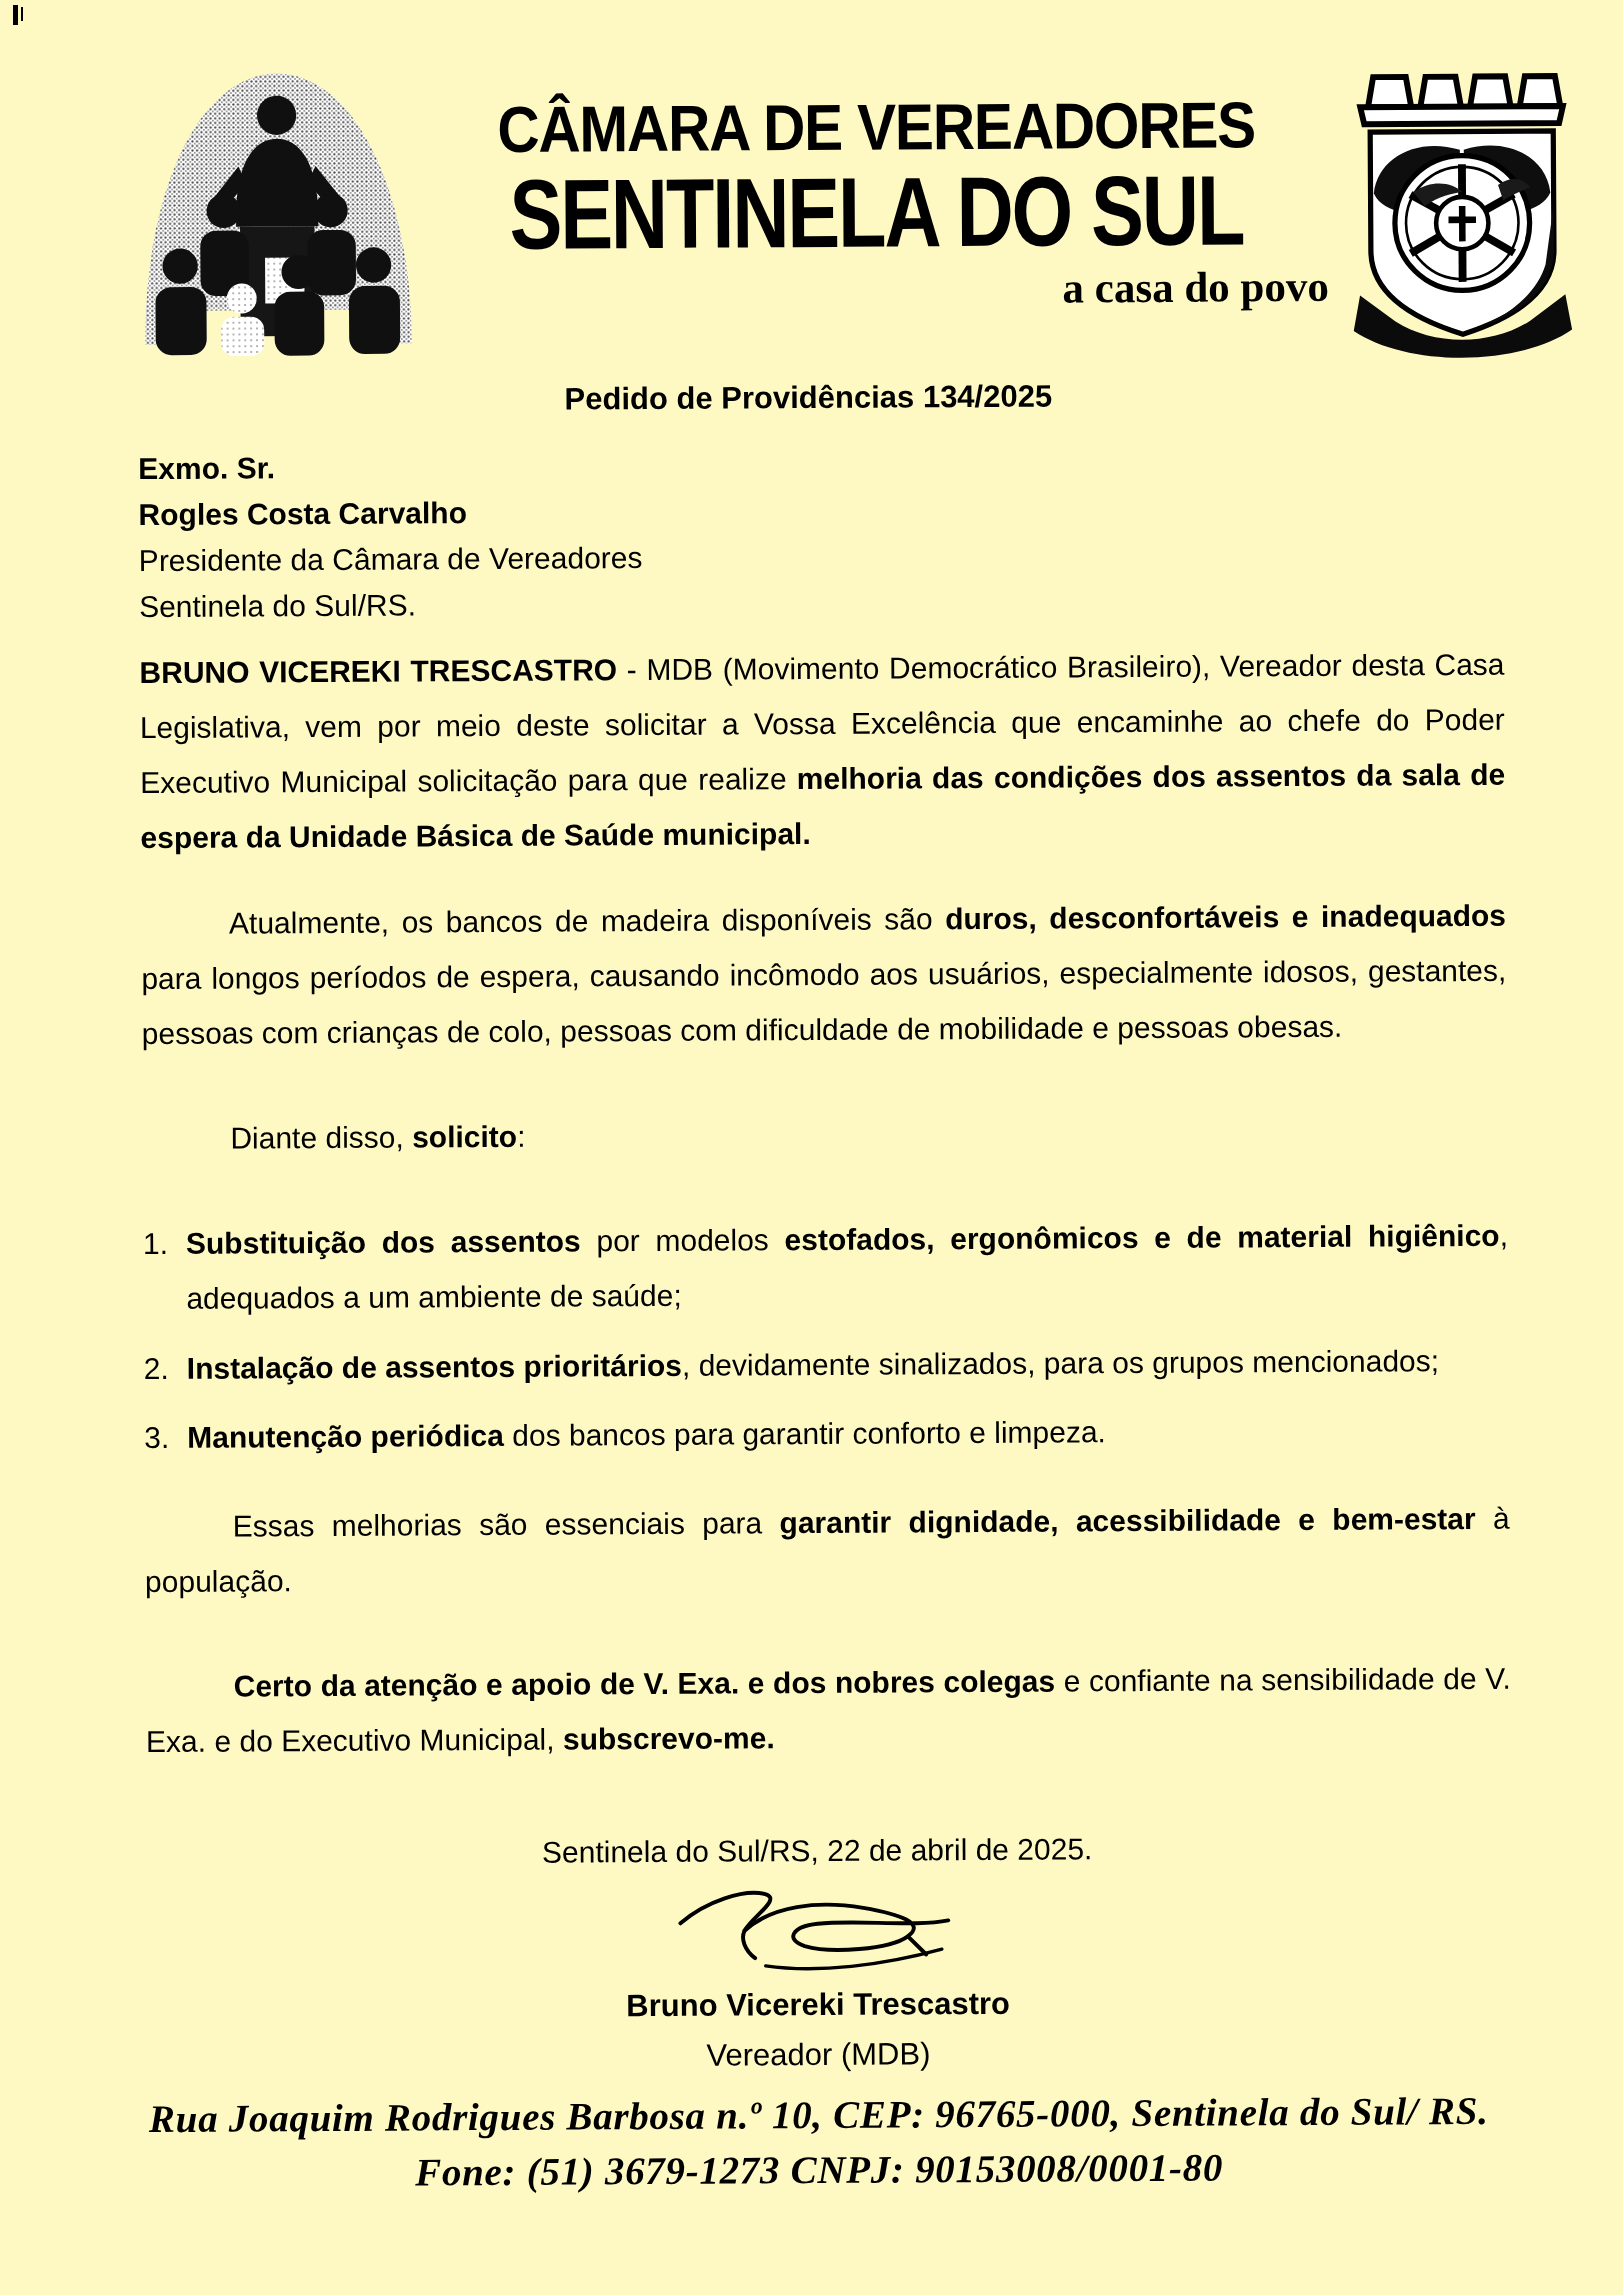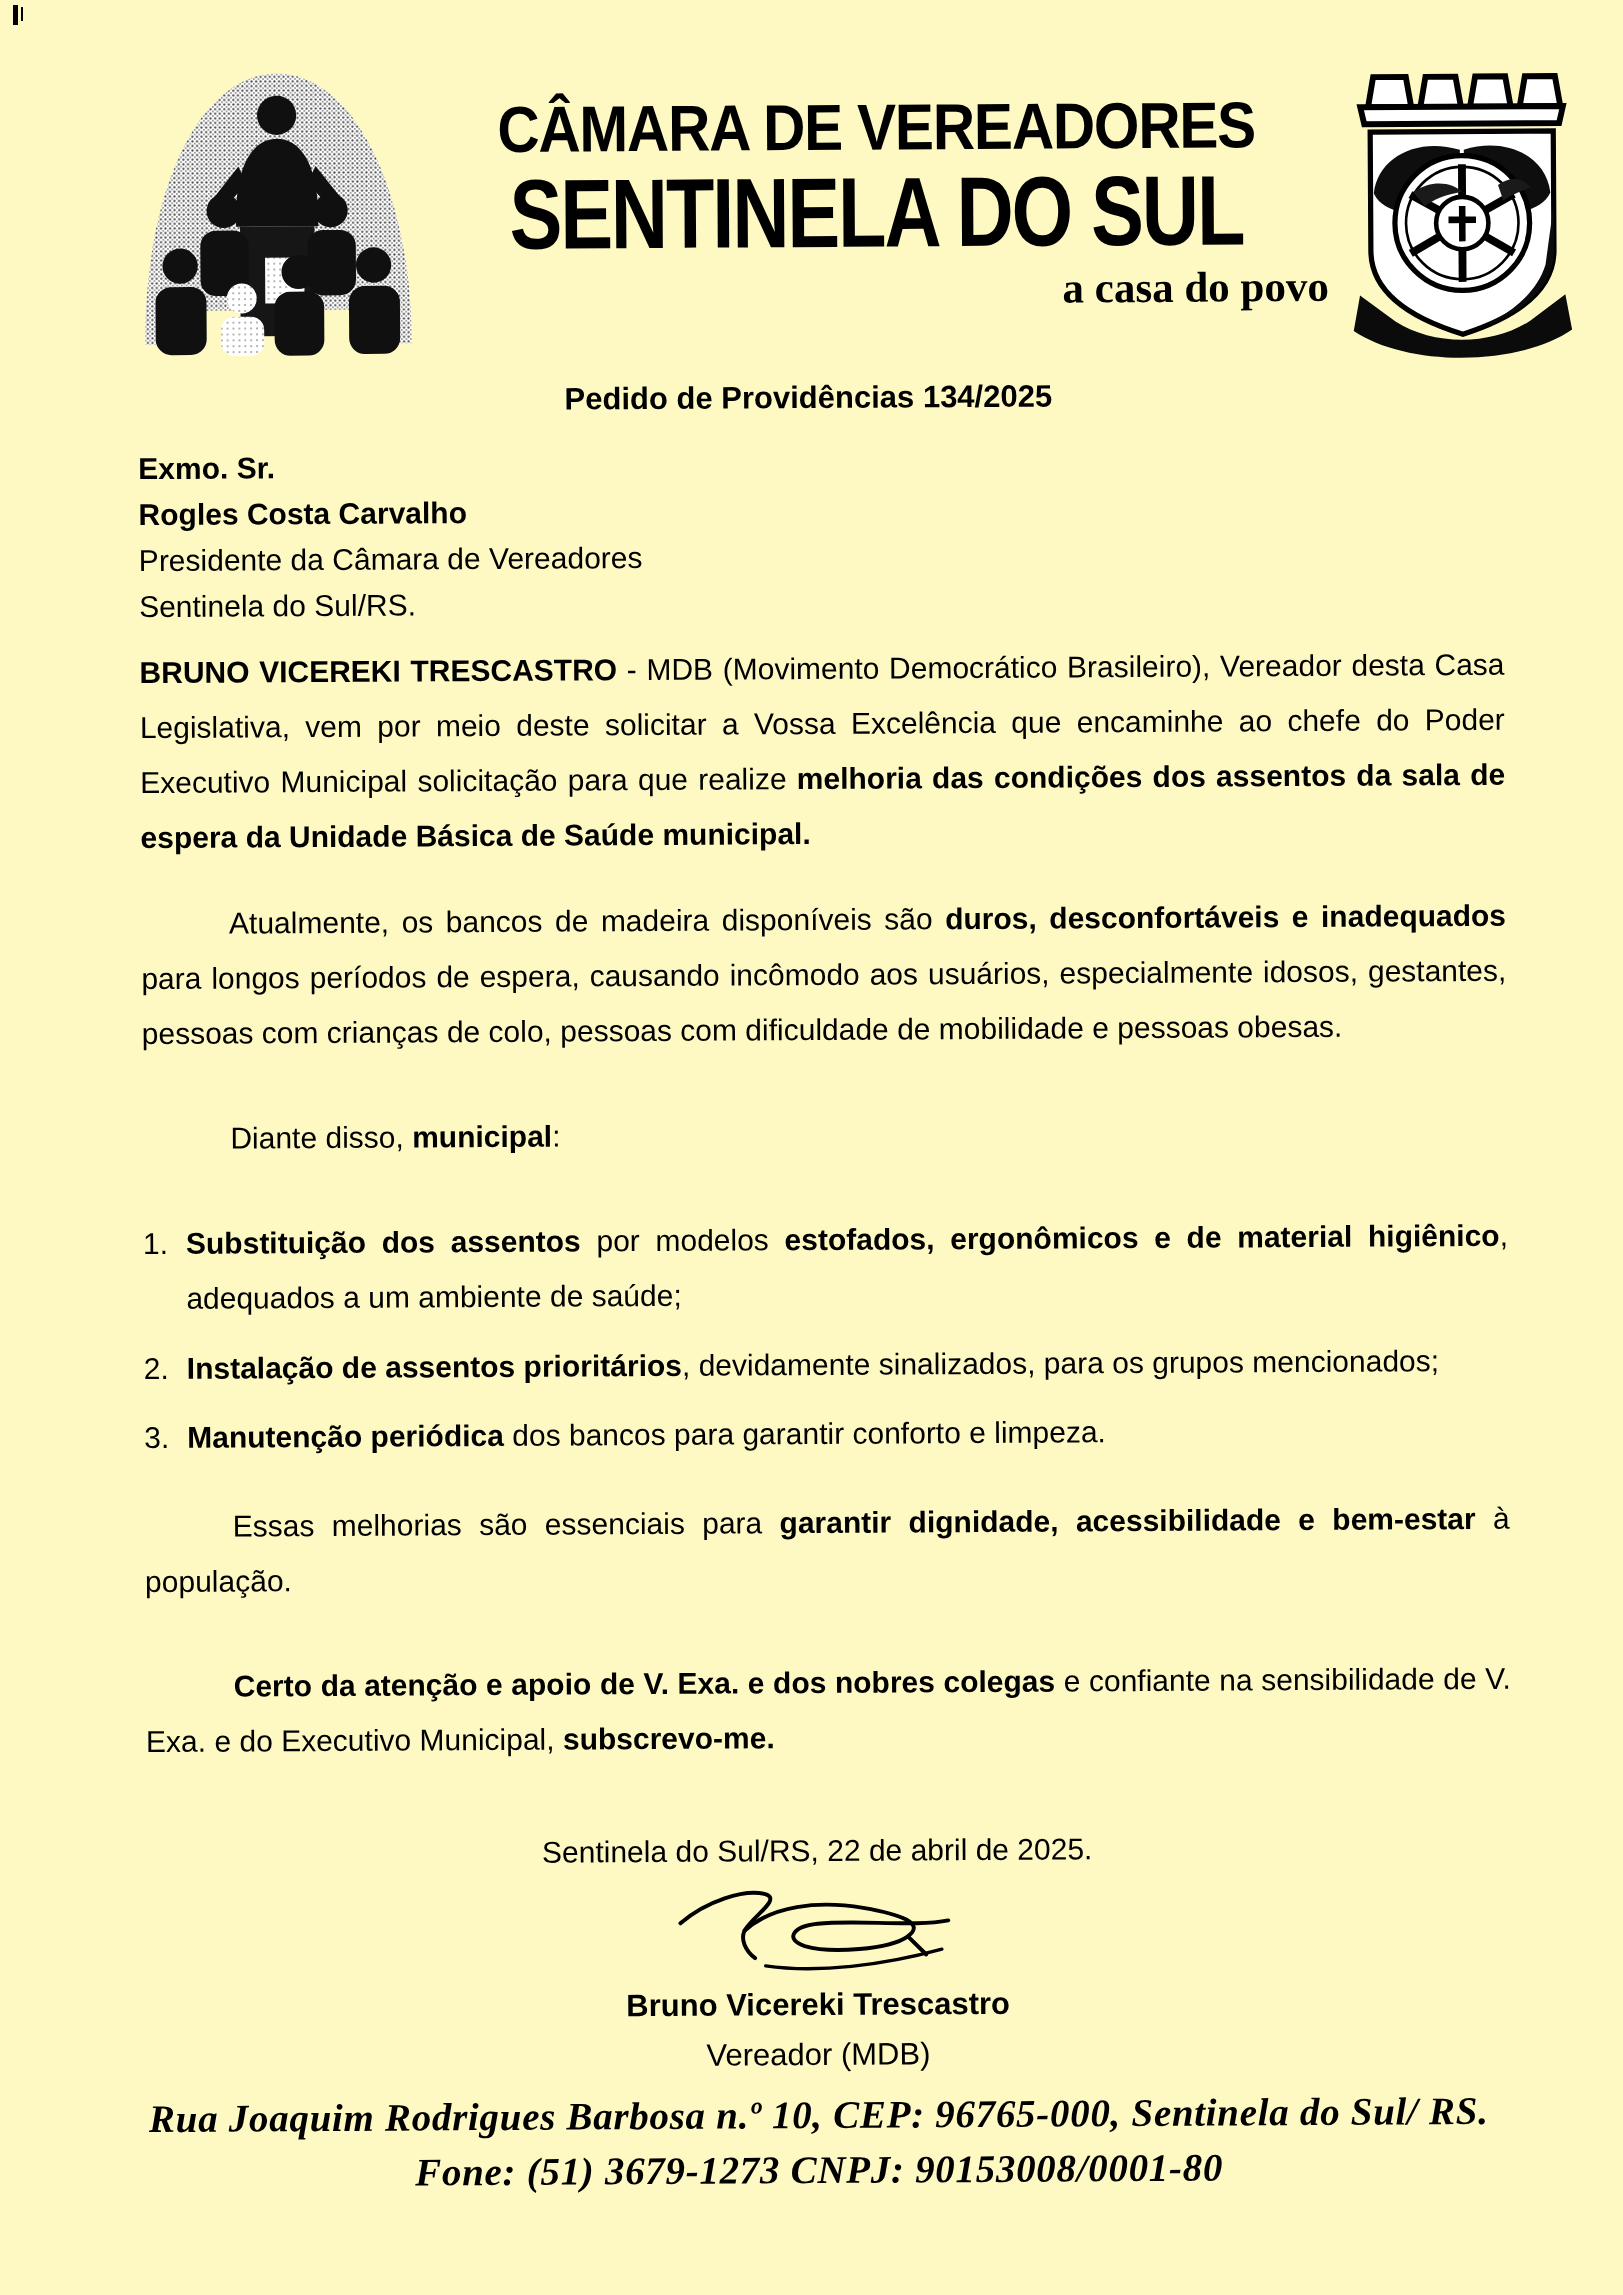--- a/index.html
+++ b/index.html
@@ -160,21 +160,21 @@
     <div class="addressee">
         <div class="b">Exmo. Sr.</div>
         <div class="b">Rogles Costa Carvalho</div>
         <div>Presidente da Câmara de Vereadores</div>
         <div>Sentinela do Sul/RS.</div>
       </div>
 
     <div class="flow">
         <p class="para"><span class="b">BRUNO VICEREKI TRESCASTRO</span><span> - MDB (Movimento Democrático Brasileiro), Vereador desta Casa Legislativa, vem por meio deste solicitar a Vossa Excelência que encaminhe ao chefe do Poder Executivo Municipal solicitação para que realize </span><span class="b">melhoria das condições dos assentos da sala de espera da Unidade Básica de Saúde municipal.</span></p>
         <p class="para indent mb-xl"><span>Atualmente, os bancos de madeira disponíveis são </span><span class="b">duros, desconfortáveis e inadequados</span><span> para longos períodos de espera, causando incômodo aos usuários, especialmente idosos, gestantes, pessoas com crianças de colo, pessoas com dificuldade de mobilidade e pessoas obesas.</span></p>
-        <p class="para indent mb-xl"><span>Diante disso, </span><span class="b">municipal</span><span>:</span></p>
+        <p class="para indent mb-xl"><span>Diante disso, </span><span class="b">solicito</span><span>:</span></p>
         <div class="olist">
           <div class="li">
             <span class="num">1.</span>
             <span class="licontent"><span class="b">Substituição dos assentos</span><span> por modelos </span><span class="b">estofados, ergonômicos e de material higiênico</span><span>, adequados a um ambiente de saúde;</span></span>
           </div>
           <div class="li">
             <span class="num">2.</span>
             <span class="licontent"><span class="b">Instalação de assentos prioritários</span><span>, devidamente sinalizados, para os grupos mencionados;</span></span>
           </div>
           <div class="li">

